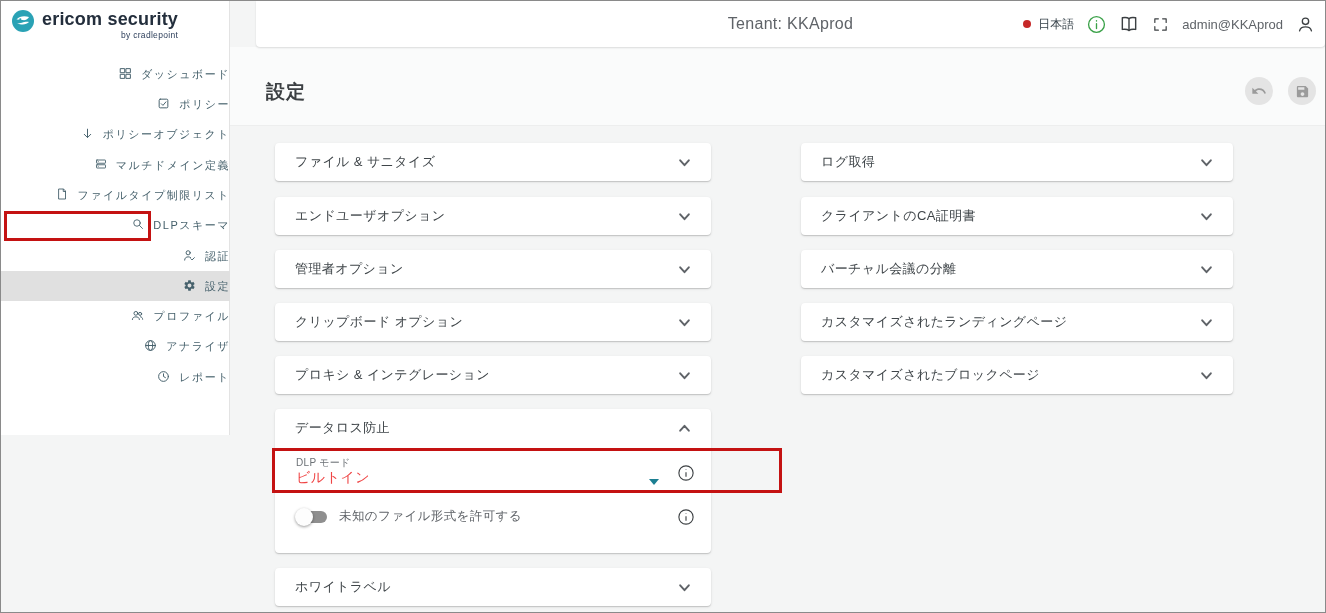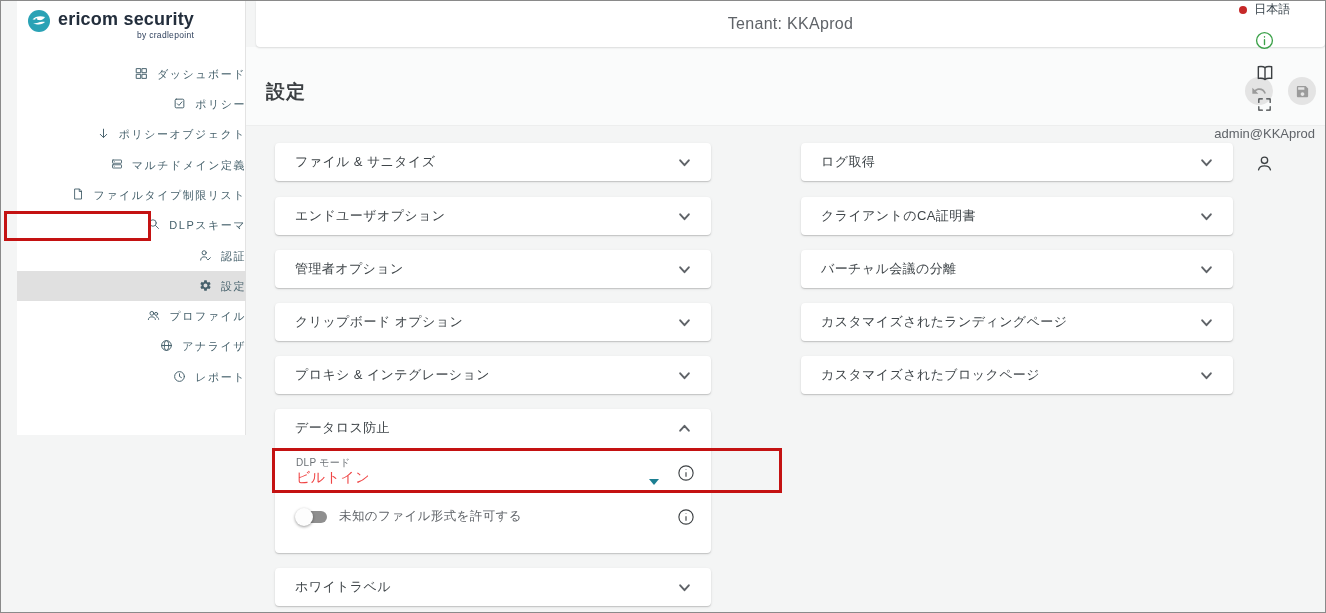--- a/index.html
+++ b/index.html
@@ -4,42 +4,42 @@
 <style>
   * { margin:0; padding:0; box-sizing:border-box; }
   html,body { width:1326px; height:613px; }
   body {
     font-family:"Liberation Sans","DejaVu Sans",sans-serif;
     position:relative; background:#f4f5f5; overflow:hidden;
     border:1px solid #8a8a8a;
   }
 
   
-  .sidebar { position:absolute; left:16px; top:0; width:229px; height:434px;
+  .sidebar { position:absolute; left:0; top:0; width:229px; height:434px;
              background:#fff; border-right:1px solid #e3e3e3; z-index:3; }
   .logo { position:absolute; left:10px; top:8px; display:flex; align-items:flex-start; gap:7px; }
   .logo-text { display:flex; flex-direction:column; }
   .logo-name { font-size:18px; font-weight:bold; color:#232e3c; letter-spacing:.2px; line-height:20px; }
   .logo-by { font-size:8.5px; color:#2c3e5a; align-self:flex-end; margin-top:1px; letter-spacing:.3px; }
   .si { position:absolute; left:0; width:229px; height:30px; display:flex; align-items:center;
         gap:9px; padding-left:8px; font-size:11px; color:#45606b; letter-spacing:1.5px;
         cursor:pointer; white-space:nowrap;justify-content:flex-end; }
   .si.indent { padding-left:19px; }
   .si.selected { background:#e0e0e0; }
   .si svg { flex:0 0 auto; stroke:#45606b; fill:none; stroke-width:1.8; stroke-linecap:round; stroke-linejoin:round; }
   .si .fillicon { stroke:none; fill:#45606b; }
 
   
   .topbar { position:absolute; left:255px; top:0; right:0; height:46px; background:#fff;
             border-radius:0 0 4px 4px; box-shadow:0 1px 2px rgba(0,0,0,.13); z-index:2; }
   .tenant { position:absolute; left:0; right:0; top:0; height:46px; display:flex;
             align-items:center; justify-content:center; font-size:16px; color:#5f6368;
             font-weight:500; letter-spacing:.3px; }
   .tb-right { position:absolute; right:10px; top:0; height:46px; display:flex;
-              align-items:center; gap:13px;flex-direction:column; }
+              align-items:center; gap:13px; }
   .lang { display:flex; align-items:center; gap:7px; font-size:12px; color:#37424a; cursor:pointer; }
   .lang-dot { width:8px; height:8px; border-radius:50%; }
   .tb-ic svg { display:block; stroke:#3c4043; fill:none; stroke-width:1.7; stroke-linecap:round; stroke-linejoin:round; }
   .user-mail { font-size:13px; color:#5f6368; }
 
   
   .hdrstrip { position:absolute; left:229px; top:46px; right:0; height:79px;
               background:#fafbfb; border-bottom:1px solid rgba(0,0,0,.05); }
   .page-title { position:absolute; left:265px; top:78px; font-size:19px; color:#3c4043; letter-spacing:1px; }
   .round-btn { position:absolute; top:76px; width:28px; height:28px; border-radius:50%;

